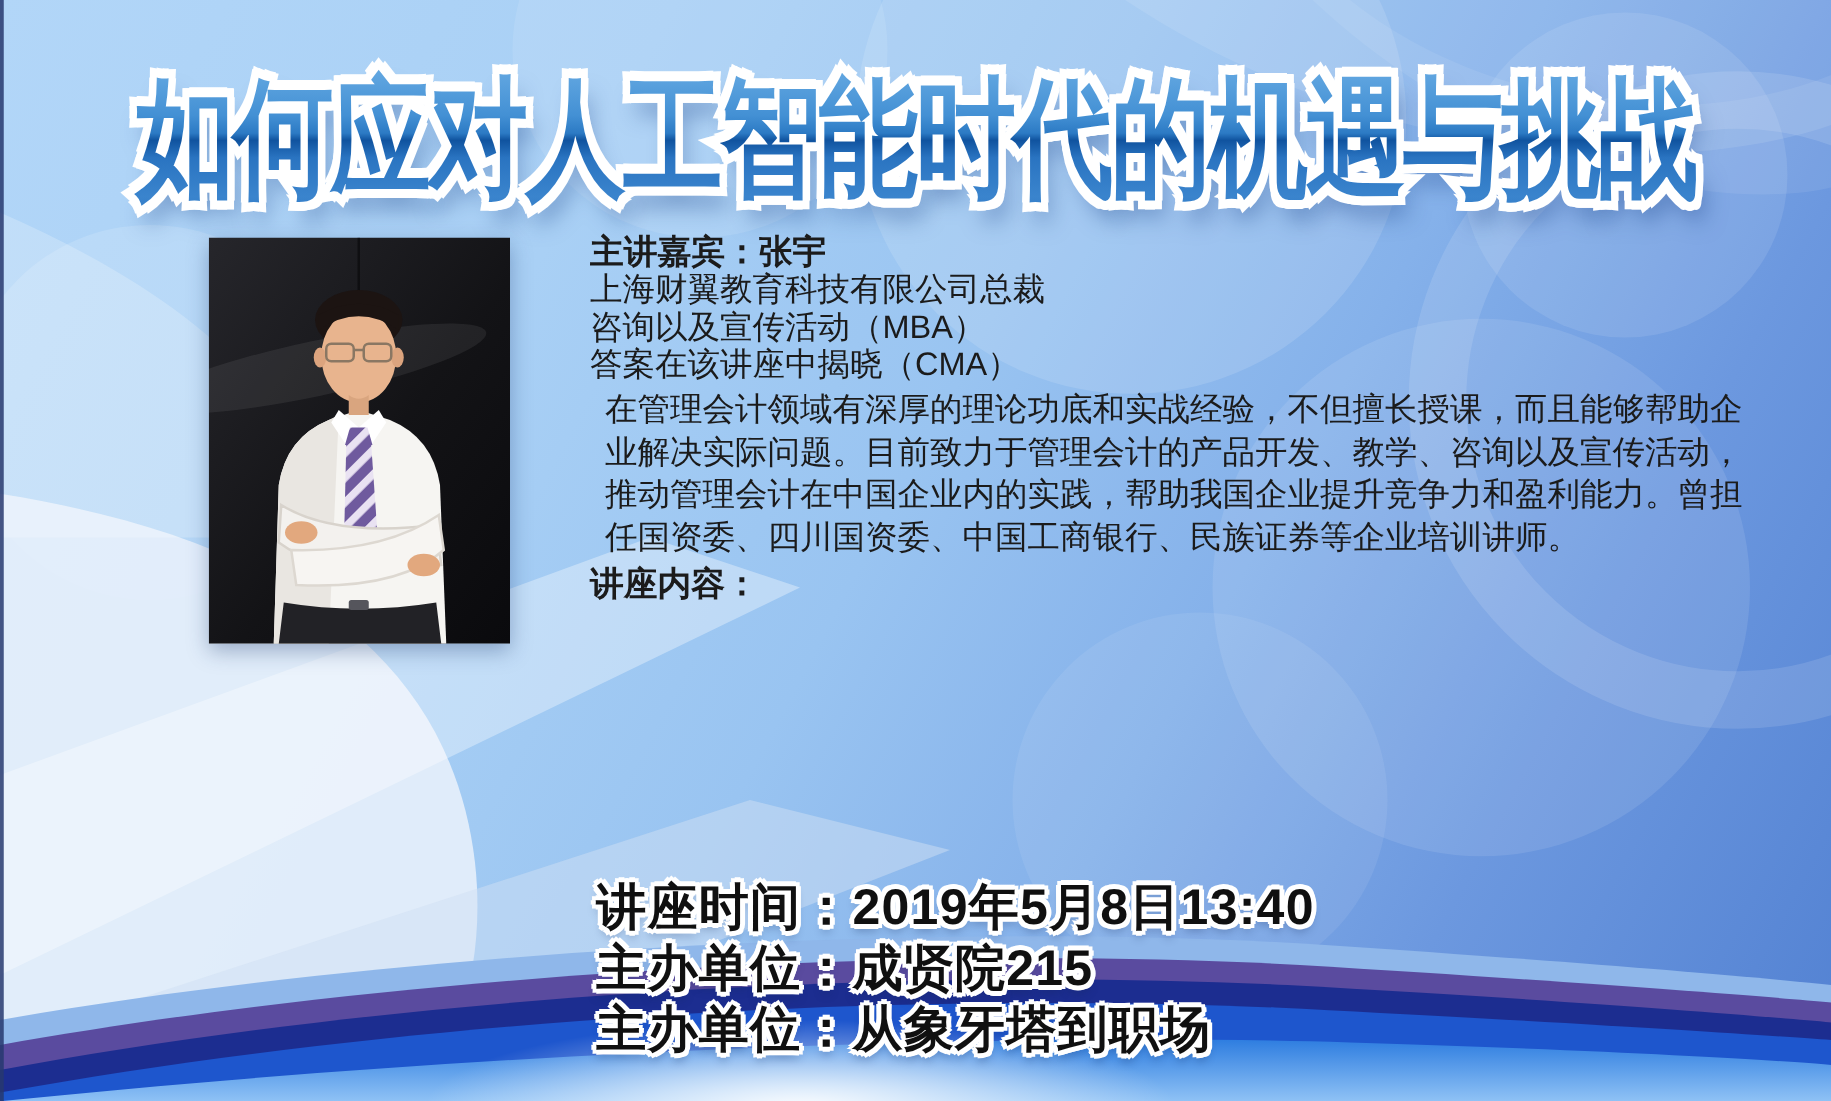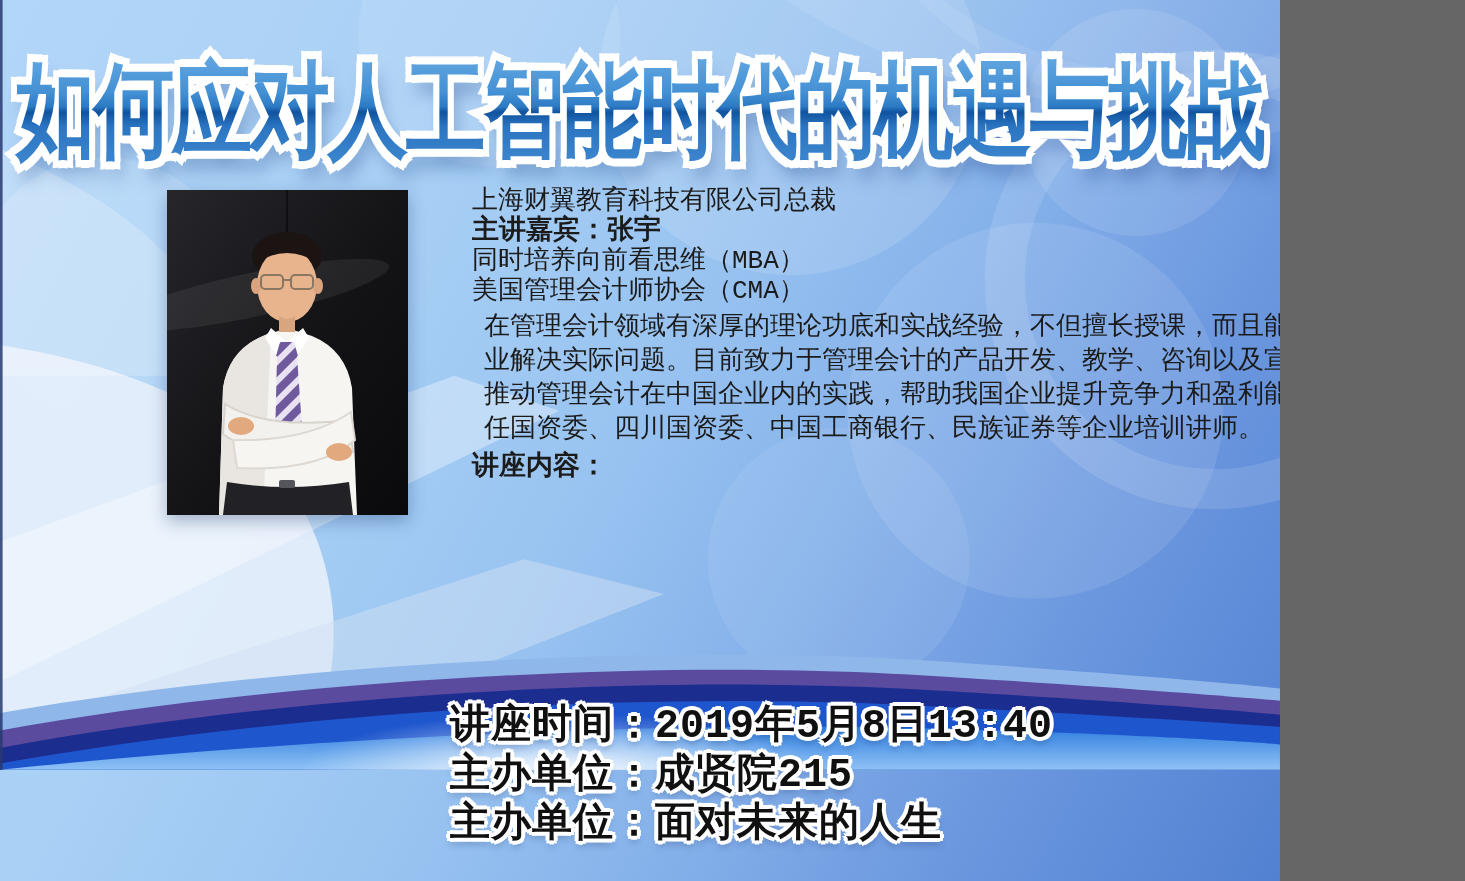--- a/index.html
+++ b/index.html
@@ -1,20 +1,19 @@
 <!DOCTYPE html>
 <html><head>
 <meta charset="utf-8">
 <style>
   html,body { margin:0; padding:0; background:#666; }
   .poster {
-    position:relative; width:1248px; height:881px; overflow:hidden;
-    font-family:Liberation Mono, monospace;
+    position:relative; width:1465px; height:881px; overflow:hidden;
+    font-family:Liberation Sans, sans-serif;
     background:linear-gradient(118deg,#b2d6f8 0%,#a9d0f5 28%,#99c4f1 48%,#85b1ea 64%,#6c98df 80%,#5281d2 100%);
-    padding-left:32px;
   }
   svg.bg { position:absolute; inset:0; }
 
   
   .title-stroke,.title-fill {
     position:absolute; top:42px; left:0; width:100%; text-align:center;
     font-size:80px; font-weight:900; letter-spacing:-2px; white-space:nowrap;
     transform:scaleY(1.3); transform-origin:50% 0;
   }
   .title-stroke {
@@ -41,21 +40,21 @@
 
   
   .content { position:absolute; left:472px; top:186px; width:934px; color:#1b1b1b; }
   .cred { font-size:26px; line-height:30px; }
   .cred.bold { font-weight:bold; font-size:27px; }
   .bio  { margin:4px 12px 6px; font-size:26px; line-height:34px; text-align:justify; }
   .heading2 { margin-top:4px; line-height:30px; }
   .body2 { margin:2px 0 0; font-size:26px; line-height:32px; text-align:justify; }
 
   
-  .footer { position:absolute; left:450px; top:702px; }
+  .footer { position:absolute; left:477px; top:702px; }
   .footer-line {
     font-size:40px; font-weight:800; line-height:49px; letter-spacing:1px; color:#101010;
     text-shadow:-3px -3px 0 #fff,3px -3px 0 #fff,-3px 3px 0 #fff,3px 3px 0 #fff,
                 -4px 0 0 #fff,4px 0 0 #fff,0 -4px 0 #fff,0 4px 0 #fff,
                 0 6px 7px rgba(20,40,90,.35);
   }
 </style>
 </head>
 <body>
 
@@ -138,27 +137,27 @@
       <path d="M58,214 Q100,240 182,230 L186,262 Q96,274 56,244 Z" fill="#f3f1ee" stroke="#d8d3cc" stroke-width="2"></path>
       <path d="M184,222 Q140,252 66,250 L70,278 Q152,282 188,250 Z" fill="#f7f5f2" stroke="#ddd8d1" stroke-width="2"></path>
       <ellipse cx="74" cy="236" rx="13" ry="9" fill="#e2a87e"></ellipse>
       <ellipse cx="172" cy="262" rx="13" ry="9" fill="#e2a87e"></ellipse>
       <path d="M56,325 L60,292 Q120,302 182,292 L186,325 Z" fill="#222226"></path>
       <rect x="112" y="290" width="16" height="8" rx="2" fill="#55555c"></rect>
     </svg>
   </div>
 
   <div class="content">
+    <div class="cred bold">主讲嘉宾：张宇</div>
     <div class="cred">上海财翼教育科技有限公司总裁</div>
-    <div class="cred bold">主讲嘉宾：张宇</div>
-    <div class="cred">同时培养向前看思维（MBA）</div>
-    <div class="cred">美国管理会计师协会（CMA）</div>
+    <div class="cred">咨询以及宣传活动（MBA）</div>
+    <div class="cred">答案在该讲座中揭晓（CMA）</div>
     <p class="bio">在管理会计领域有深厚的理论功底和实战经验，不但擅长授课，而且能够帮助企业解决实际问题。目前致力于管理会计的产品开发、教学、咨询以及宣传活动，推动管理会计在中国企业内的实践，帮助我国企业提升竞争力和盈利能力。曾担任国资委、四川国资委、中国工商银行、民族证券等企业培训讲师。</p>
     <div class="cred bold heading2">讲座内容：</div>
   </div>
 
   <div class="footer">
     <div class="footer-line">讲座时间：2019年5月8日13:40</div>
     <div class="footer-line">主办单位：成贤院215</div>
-    <div class="footer-line">主办单位：面对未来的人生</div>
+    <div class="footer-line">主办单位：从象牙塔到职场</div>
   </div>
 
 </div>
 
 </body></html>

